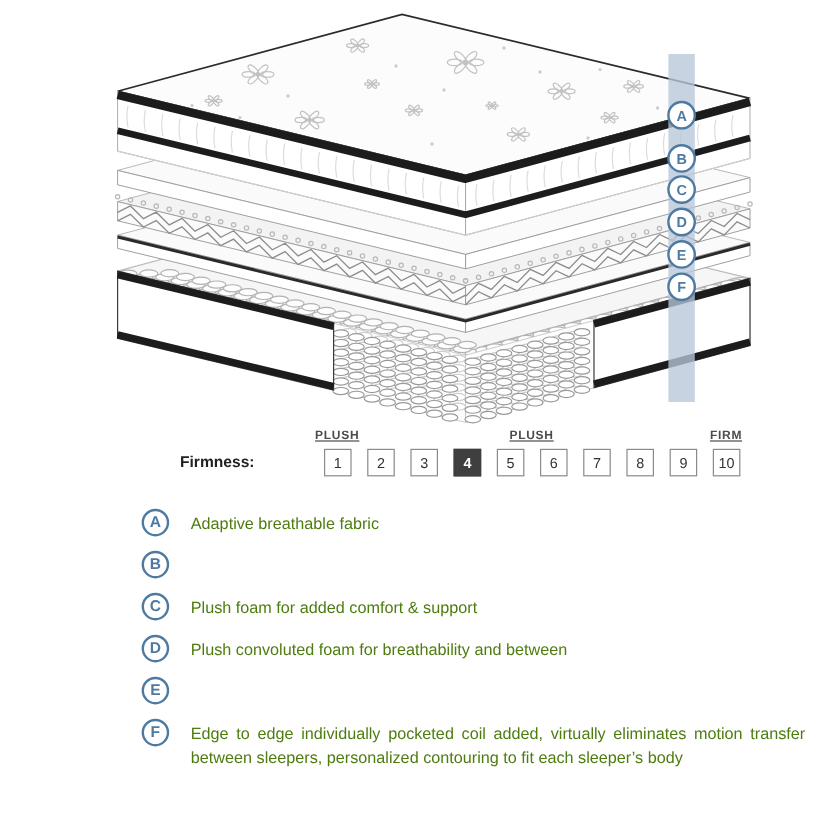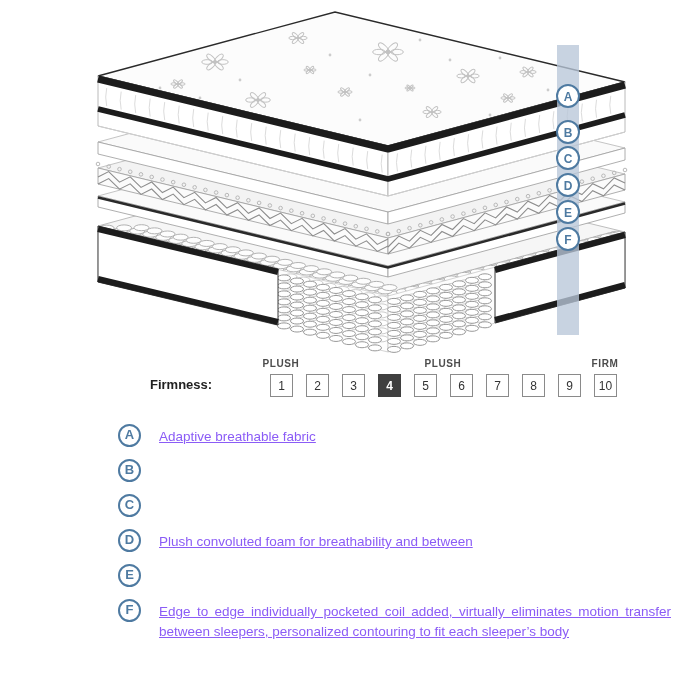--- a/index.html
+++ b/index.html
@@ -5,35 +5,35 @@
   *{margin:0;padding:0;box-sizing:border-box}
   html,body{background:#ffffff}
   body{width:700px;height:700px;font-family:"Liberation Sans",sans-serif;}
   .stage{position:relative;width:700px;height:700px;background:#fff;overflow:hidden;}
   .illus{position:absolute;left:0;top:0;}
   .svg-bar{fill:var(--label-bar-blue,#b9c7d8);fill-opacity:.78;}
   .svg-lcirc{fill:#ffffff;stroke:var(--accent-blue,#4e7aa1);stroke-width:2;}
   .svg-ltext{fill:var(--accent-blue,#4e7aa1);font-size:12px;font-weight:bold;
              font-family:"Liberation Sans",sans-serif;text-anchor:middle;}
   .flabel{position:absolute;top:358px;width:80px;text-align:center;font-size:10px;
-          font-weight:bold;letter-spacing:.6px;color:#4c4c4c;}
+          font-weight:bold;letter-spacing:.6px;color:#4c4c4c;text-decoration:underline;}
   .ftitle{position:absolute;top:377px;left:150px;width:112px;text-align:left;
           font-size:13px;font-weight:bold;color:#222;}
   .boxes{position:absolute;top:374px;left:270px;display:flex;gap:13px;}
   .box{width:23px;height:23px;border:1px solid #8a8a8a;background:#fff;font-size:12px;
        color:#333;display:flex;align-items:center;justify-content:center;}
   .box.selected{background:var(--selected-box-bg,#3f3f3f);color:#fff;
        border-color:var(--selected-box-bg,#3f3f3f);font-weight:bold;}
   .legend{position:absolute;left:118px;top:424px;width:553px;}
   .litem{display:flex;align-items:flex-start;margin-bottom:12px;}
   .lcirc{flex:0 0 23px;width:23px;height:23px;border:2px solid var(--accent-blue,#4e7aa1);
          border-radius:50%;color:var(--accent-blue,#4e7aa1);font-weight:bold;font-size:13px;
          line-height:18px;text-align:center;background:#fff;}
-  .ltext{margin-left:18px;padding-top:3px;font-size:13.5px;line-height:20px;color:#8b5cf6;
-         text-align:justify;text-decoration:underline;}
+  .ltext{margin-left:18px;padding-top:3px;font-size:13.5px;line-height:20px;color:#4d7c0f;
+         text-align:justify;}
 </style>
 </head>
 <body>
 
 <div class="stage">
 
   <svg class="illus" width="700" height="362" viewBox="0 0 700 362">
 
     <g id="layer-f">
       <polygon points="98,226 335,162 625,232 388,296" fill="#f6f6f6" stroke="#bdbdbd" stroke-width="1"></polygon>
@@ -643,20 +643,21 @@
   <div class="legend">
     <div class="litem">
       <span class="lcirc">A</span>
       <p class="ltext">Adaptive breathable fabric</p>
     </div>
     <div class="litem">
       <span class="lcirc">B</span>
     </div>
     <div class="litem">
       <span class="lcirc">C</span>
+      <p class="ltext">Plush foam for added comfort &amp; support</p>
     </div>
     <div class="litem">
       <span class="lcirc">D</span>
       <p class="ltext">Plush convoluted foam for breathability and between</p>
     </div>
     <div class="litem">
       <span class="lcirc">E</span>
     </div>
     <div class="litem">
       <span class="lcirc">F</span>

